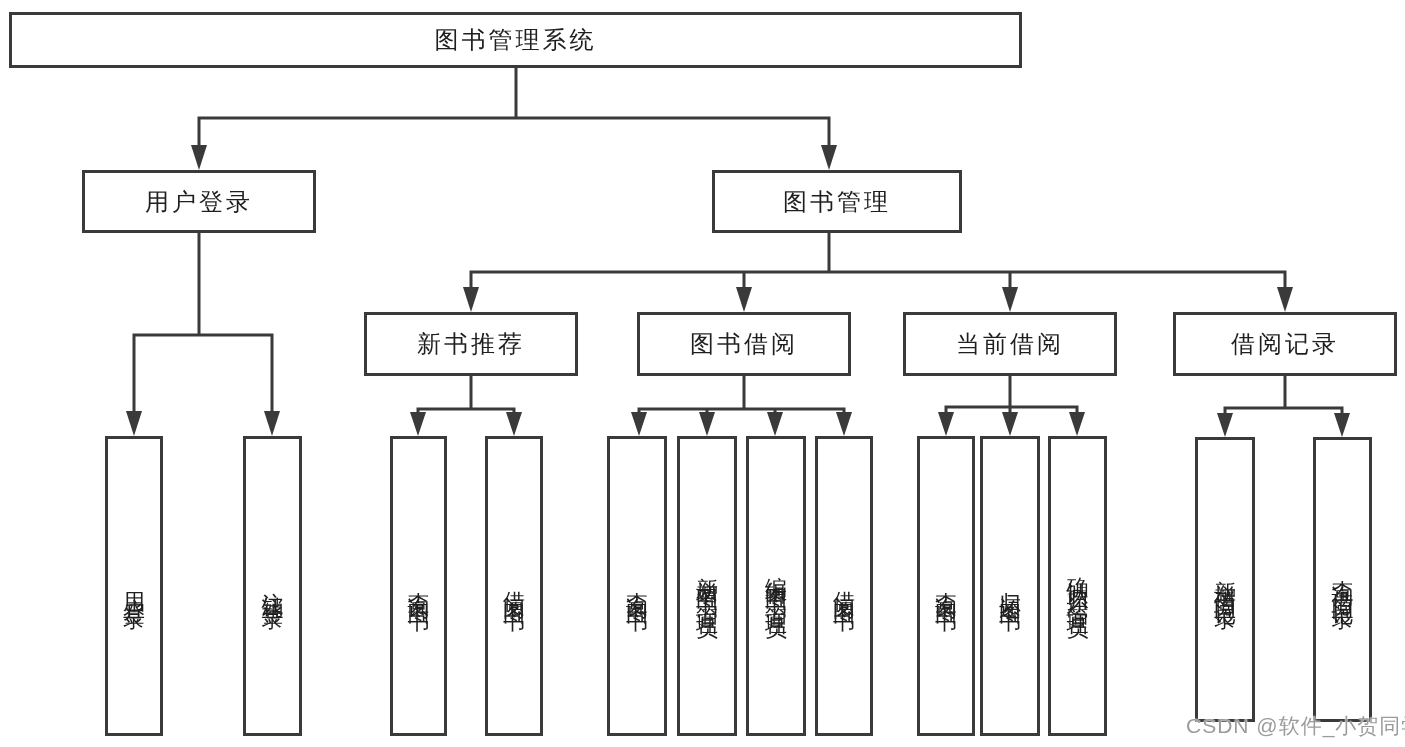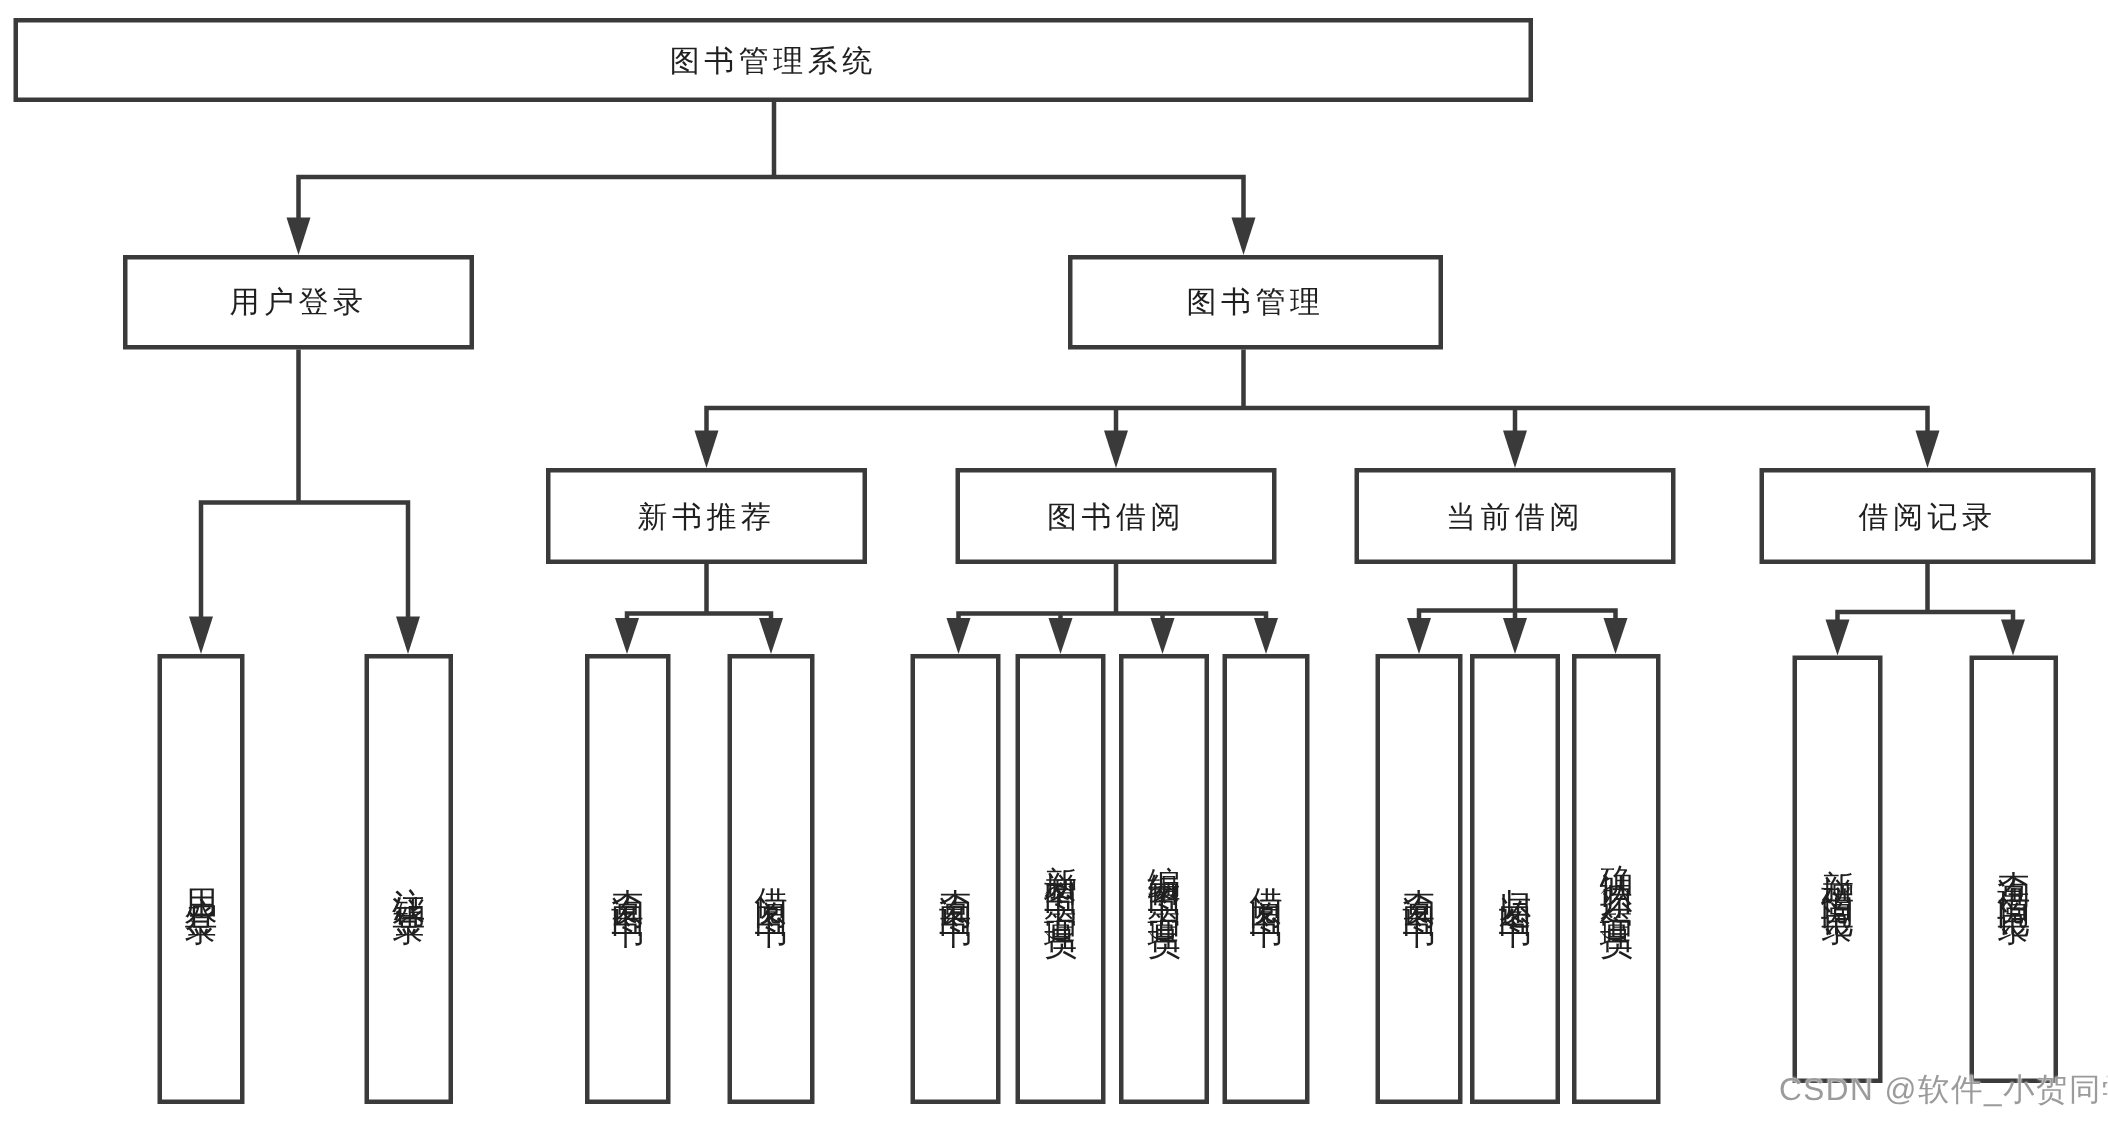--- a/index.html
+++ b/index.html
@@ -19,21 +19,21 @@
   #wires{position:absolute;left:0;top:0;pointer-events:none;}
   #wires path{stroke:var(--line);stroke-width:3;fill:none;stroke-linecap:square;}
   #wires polygon{fill:var(--line);stroke:none;}
   .node{
     position:absolute;
     box-sizing:border-box;
     border:3px solid var(--line);
     background:var(--background);
     display:flex;align-items:center;justify-content:center;
     color:var(--text);
-    font-size:20px;
+    font-size:24px;
     letter-spacing:3px;
     text-align:center;
     white-space:nowrap;
   }
   .vnode{
     writing-mode:vertical-rl;
     text-orientation:upright;
     font-size:22px;
     letter-spacing:6px;
     white-space:normal;

